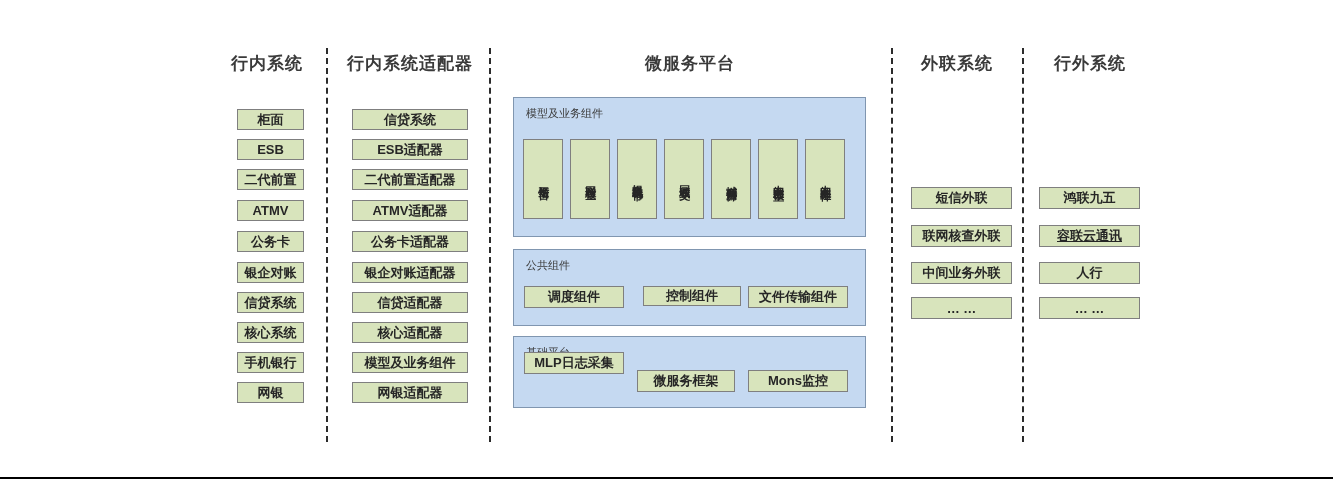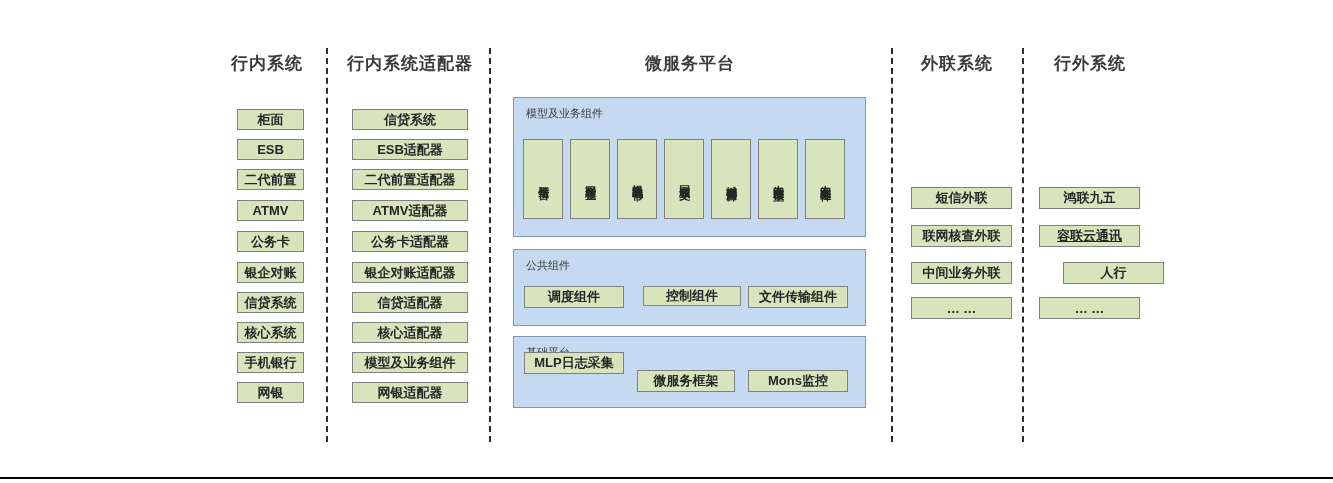--- a/index.html
+++ b/index.html
@@ -182,18 +182,18 @@
   <div class="node" style="left:637px; top:370px; width:98px; height:22px;">微服务框架</div>
   <div class="node" style="left:748px; top:370px; width:100px; height:22px;">Mons监控</div>
 
   <div class="node" style="left:911px; top:187px; width:101px; height:22px;">短信外联</div>
   <div class="node" style="left:911px; top:225px; width:101px; height:22px;">联网核查外联</div>
   <div class="node" style="left:911px; top:262px; width:101px; height:22px;">中间业务外联</div>
   <div class="node" style="left:911px; top:297px; width:101px; height:22px;">… …</div>
 
   <div class="node" style="left:1039px; top:187px; width:101px; height:22px;">鸿联九五</div>
   <div class="node" style="left:1039px; top:225px; width:101px; height:22px;text-decoration:underline;">容联云通讯</div>
-  <div class="node" style="left:1039px; top:262px; width:101px; height:22px;margin-left:24px;">人行</div>
+  <div class="node" style="left:1039px; top:262px; width:101px; height:22px;">人行</div>
   <div class="node" style="left:1039px; top:297px; width:101px; height:22px;">… …</div>
 
   <div class="bottom-rule"></div>
 
 </div>
 
 </body></html>

